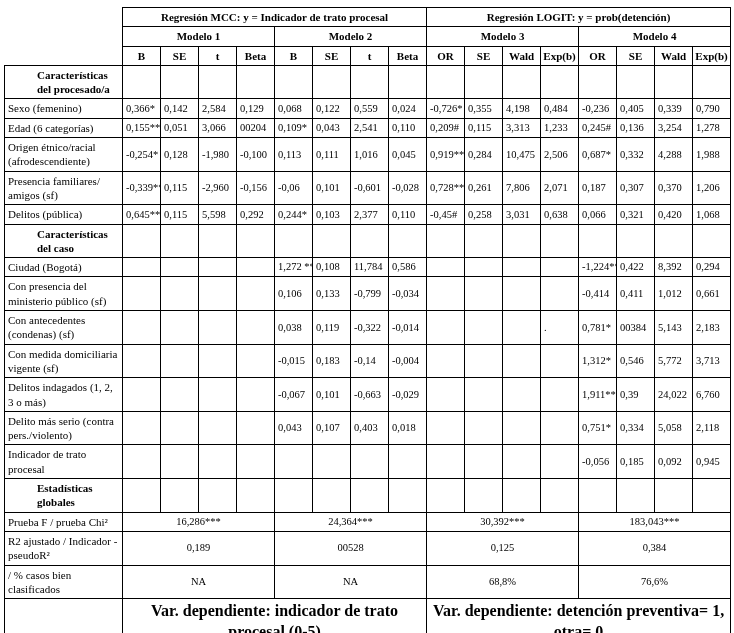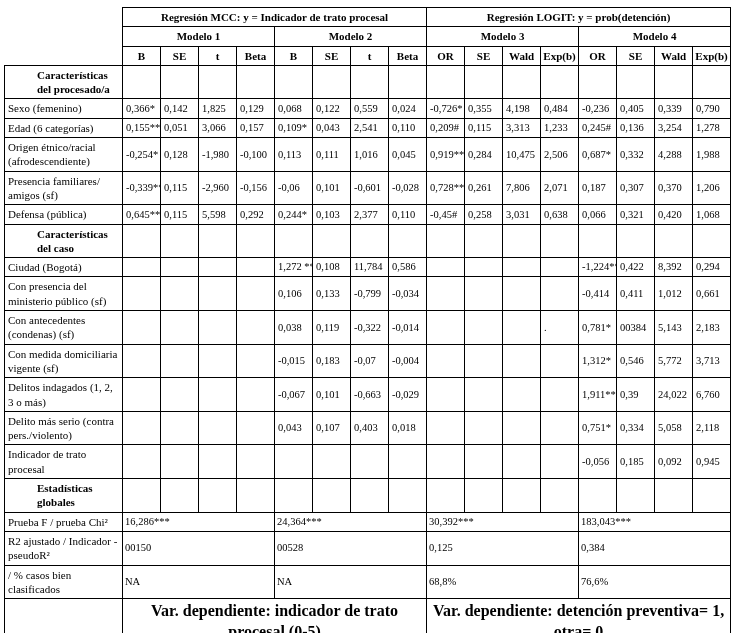--- a/index.html
+++ b/index.html
@@ -50,21 +50,21 @@
   td.section {
     font-weight: bold;
     padding-left: 32px;
   }
   td.num {
     text-align: left;
     white-space: nowrap;
     padding-left: 3px;
   }
   td.span-val {
-    text-align: left;
+    text-align: center;
   }
   td.footer-val {
     text-align: center;
     font-weight: bold;
     font-size: 16px;
   }
   tbody tr:last-child td {
     border-bottom: 2px solid #000;
   }
 </style>
@@ -140,41 +140,41 @@
           <td class="num"></td>
           <td class="num"></td>
           <td class="num"></td>
           <td class="num"></td>
           <td class="num"></td>
         </tr>
         <tr>
           <td class="label">Sexo (femenino)</td>
           <td class="num">0,366*</td>
           <td class="num">0,142</td>
-          <td class="num">1,825</td>
+          <td class="num">2,584</td>
           <td class="num">0,129</td>
           <td class="num">0,068</td>
           <td class="num">0,122</td>
           <td class="num">0,559</td>
           <td class="num">0,024</td>
           <td class="num">-0,726*</td>
           <td class="num">0,355</td>
           <td class="num">4,198</td>
           <td class="num">0,484</td>
           <td class="num">-0,236</td>
           <td class="num">0,405</td>
           <td class="num">0,339</td>
           <td class="num">0,790</td>
         </tr>
         <tr>
           <td class="label">Edad (6 categorías)</td>
           <td class="num">0,155**</td>
           <td class="num">0,051</td>
           <td class="num">3,066</td>
-          <td class="num">0,157</td>
+          <td class="num">00204</td>
           <td class="num">0,109*</td>
           <td class="num">0,043</td>
           <td class="num">2,541</td>
           <td class="num">0,110</td>
           <td class="num">0,209#</td>
           <td class="num">0,115</td>
           <td class="num">3,313</td>
           <td class="num">1,233</td>
           <td class="num">0,245#</td>
           <td class="num">0,136</td>
@@ -213,21 +213,21 @@
           <td class="num">0,728**</td>
           <td class="num">0,261</td>
           <td class="num">7,806</td>
           <td class="num">2,071</td>
           <td class="num">0,187</td>
           <td class="num">0,307</td>
           <td class="num">0,370</td>
           <td class="num">1,206</td>
         </tr>
         <tr>
-          <td class="label">Defensa (pública)</td>
+          <td class="label">Delitos (pública)</td>
           <td class="num">0,645***</td>
           <td class="num">0,115</td>
           <td class="num">5,598</td>
           <td class="num">0,292</td>
           <td class="num">0,244*</td>
           <td class="num">0,103</td>
           <td class="num">2,377</td>
           <td class="num">0,110</td>
           <td class="num">-0,45#</td>
           <td class="num">0,258</td>
@@ -315,21 +315,21 @@
           <td class="num">2,183</td>
         </tr>
         <tr>
           <td class="label">Con medida domiciliaria vigente (sf)</td>
           <td class="num"></td>
           <td class="num"></td>
           <td class="num"></td>
           <td class="num"></td>
           <td class="num">-0,015</td>
           <td class="num">0,183</td>
-          <td class="num">-0,07</td>
+          <td class="num">-0,14</td>
           <td class="num">-0,004</td>
           <td class="num"></td>
           <td class="num"></td>
           <td class="num"></td>
           <td class="num"></td>
           <td class="num">1,312*</td>
           <td class="num">0,546</td>
           <td class="num">5,772</td>
           <td class="num">3,713</td>
         </tr>
@@ -411,21 +411,21 @@
         </tr>
         <tr>
           <td class="label">Prueba F  / prueba Chi²</td>
           <td class="span-val" colspan="4">16,286***</td>
           <td class="span-val" colspan="4">24,364***</td>
           <td class="span-val" colspan="4">30,392***</td>
           <td class="span-val" colspan="4">183,043***</td>
         </tr>
         <tr>
           <td class="label">R2 ajustado / Indicador -pseudoR²</td>
-          <td class="span-val" colspan="4">00150</td>
+          <td class="span-val" colspan="4">0,189</td>
           <td class="span-val" colspan="4">00528</td>
           <td class="span-val" colspan="4">0,125</td>
           <td class="span-val" colspan="4">0,384</td>
         </tr>
         <tr>
           <td class="label">/ % casos bien clasificados</td>
           <td class="span-val" colspan="4">NA</td>
           <td class="span-val" colspan="4">NA</td>
           <td class="span-val" colspan="4">68,8%</td>
           <td class="span-val" colspan="4">76,6%</td>

